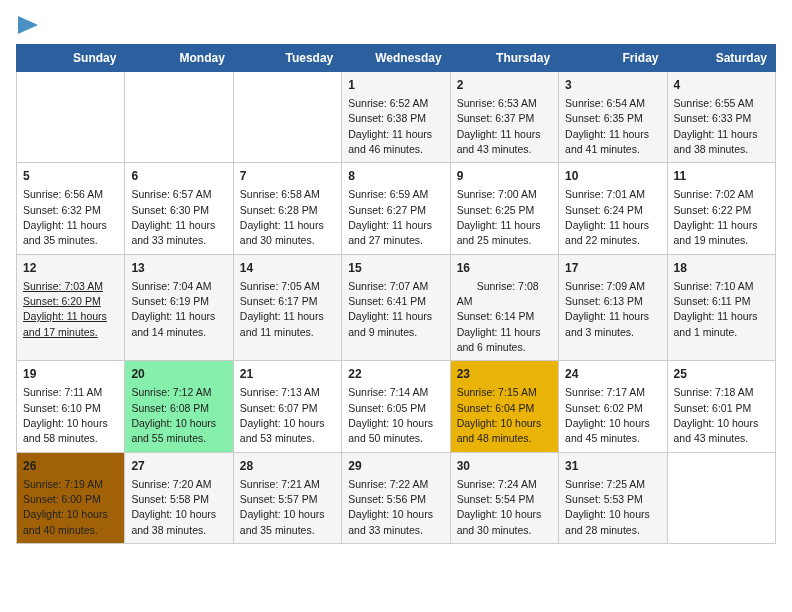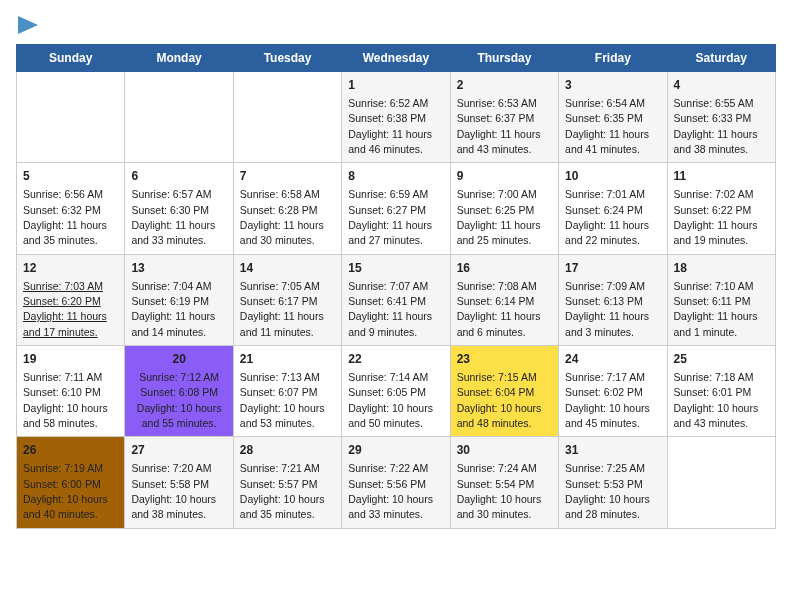--- a/index.html
+++ b/index.html
@@ -44,21 +44,21 @@
     }
     .calendar-table {
       width: 100%;
       border-collapse: collapse;
       border: 1px solid #ccc;
       font-size: 11px;
     }
     .calendar-table th {
       background-color: #2c5f9e;
       color: #fff;
-      text-align: center;
+      text-align: right;
       padding: 6px 8px;
       font-size: 12px;
       font-weight: bold;
       border: 1px solid #2c5f9e;
     }
     .calendar-table td {
       vertical-align: top;
       padding: 5px 6px;
       border: 1px solid #ccc;
       width: calc(100% / 7);
@@ -181,51 +181,51 @@
 Daylight: 11 hours
 and 14 minutes.</span></td>
         <td style="background-color: rgb(245, 245, 245);"><span class="day-number">14</span><span class="day-info" style="white-space: pre-line;">Sunrise: 7:05 AM
 Sunset: 6:17 PM
 Daylight: 11 hours
 and 11 minutes.</span></td>
         <td style="background-color: rgb(245, 245, 245);"><span class="day-number">15</span><span class="day-info" style="white-space: pre-line;">Sunrise: 7:07 AM
 Sunset: 6:41 PM
 Daylight: 11 hours
 and 9 minutes.</span></td>
-        <td style="background-color: rgb(245, 245, 245);"><span class="day-number">16</span><span class="day-info" style="white-space: pre-line;">Sunrise: 7:08 AM
+        <td style="background-color: rgb(245, 245, 245);"><span class="day-number">16</span><span class="day-info" style="white-space: pre-line; margin-left: 20px;">Sunrise: 7:08 AM
 Sunset: 6:14 PM
 Daylight: 11 hours
 and 6 minutes.</span></td>
         <td style="background-color: rgb(245, 245, 245);"><span class="day-number">17</span><span class="day-info" style="white-space: pre-line;">Sunrise: 7:09 AM
 Sunset: 6:13 PM
 Daylight: 11 hours
 and 3 minutes.</span></td>
         <td style="background-color: rgb(245, 245, 245);"><span class="day-number">18</span><span class="day-info" style="white-space: pre-line;">Sunrise: 7:10 AM
 Sunset: 6:11 PM
 Daylight: 11 hours
 and 1 minute.</span></td>
       </tr>
       <tr>
         <td style="background-color: rgb(255, 255, 255);"><span class="day-number">19</span><span class="day-info" style="white-space: pre-line;">Sunrise: 7:11 AM
 Sunset: 6:10 PM
 Daylight: 10 hours
 and 58 minutes.</span></td>
-        <td style="background-color: #8b5cf6; text-align: center;"><span class="day-number">20</span><span class="day-info" style="white-space: pre-line;">Sunrise: 7:12 AM
+        <td style="background-color: #86efac;"><span class="day-number">20</span><span class="day-info" style="white-space: pre-line;">Sunrise: 7:12 AM
 Sunset: 6:08 PM
 Daylight: 10 hours
 and 55 minutes.</span></td>
         <td style="background-color: rgb(255, 255, 255);"><span class="day-number">21</span><span class="day-info" style="white-space: pre-line;">Sunrise: 7:13 AM
 Sunset: 6:07 PM
 Daylight: 10 hours
 and 53 minutes.</span></td>
         <td style="background-color: rgb(255, 255, 255);"><span class="day-number">22</span><span class="day-info" style="white-space: pre-line;">Sunrise: 7:14 AM
 Sunset: 6:05 PM
 Daylight: 10 hours
 and 50 minutes.</span></td>
-        <td style="background-color: #fde047;"><span class="day-number">23</span><span class="day-info" style="white-space: pre-line;">Sunrise: 7:15 AM
+        <td style="background-color: #eab308;"><span class="day-number">23</span><span class="day-info" style="white-space: pre-line;">Sunrise: 7:15 AM
 Sunset: 6:04 PM
 Daylight: 10 hours
 and 48 minutes.</span></td>
         <td style="background-color: rgb(255, 255, 255);"><span class="day-number">24</span><span class="day-info" style="white-space: pre-line;">Sunrise: 7:17 AM
 Sunset: 6:02 PM
 Daylight: 10 hours
 and 45 minutes.</span></td>
         <td style="background-color: rgb(255, 255, 255);"><span class="day-number">25</span><span class="day-info" style="white-space: pre-line;">Sunrise: 7:18 AM
 Sunset: 6:01 PM
 Daylight: 10 hours

